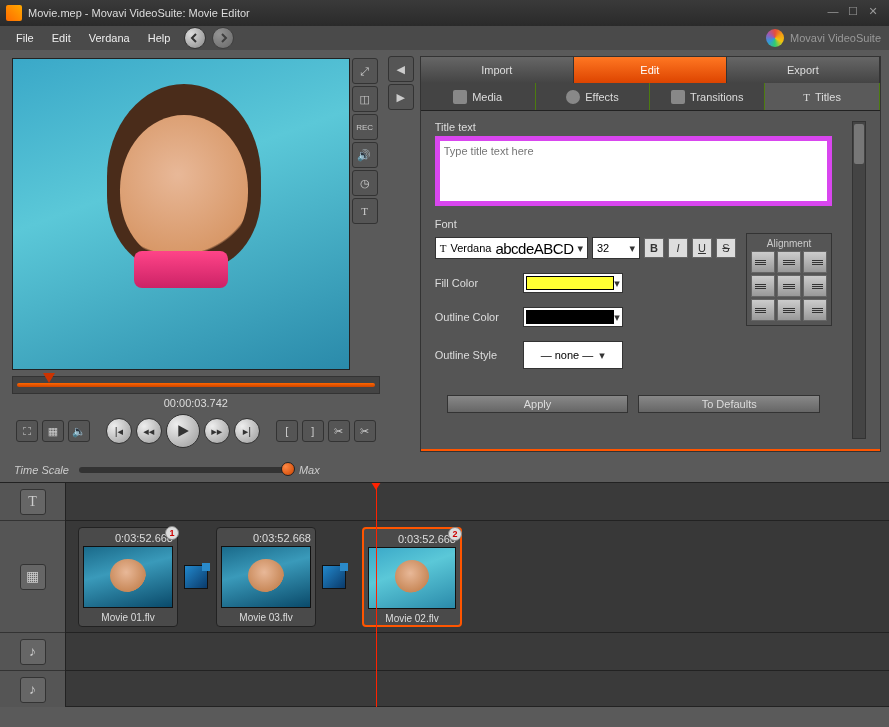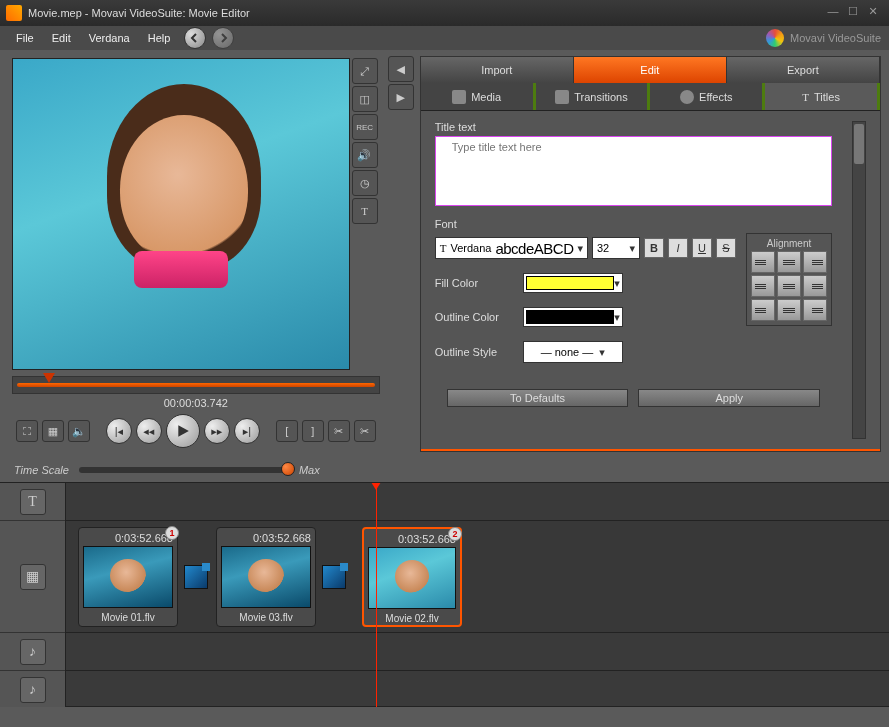--- a/index.html
+++ b/index.html
@@ -44,45 +44,45 @@
 
 .right-col { flex: 1; padding: 6px 8px 6px 4px; display: flex; }
 .right-tool-col { width: 28px; display: flex; flex-direction: column; gap: 2px; margin-right: 4px; }
 .panel { flex: 1; background: #555; border: 1px solid #333; display: flex; flex-direction: column; justify-content: flex-end; }
 
 .mode-tabs { display: flex; height: 26px; }
 .mode-tab { flex: 1; background: linear-gradient(#666,#444); border-right: 1px solid #333; display: flex; align-items: center; justify-content: center; color: #ddd; cursor: pointer; }
 .mode-tab.active { background: linear-gradient(#ff7722,#dd4400); color: #fff; }
 
 .sub-tabs { display: flex; height: 28px; background: #444; border-bottom: 1px solid #222; }
-.sub-tab { flex: 1; display: flex; align-items: center; justify-content: center; gap: 5px; color: #ddd; cursor: pointer; border-right: 3px solid #4d7c0f; }
+.sub-tab { flex: 1; display: flex; align-items: center; justify-content: center; gap: 5px; color: #ddd; cursor: pointer; border-right: 1px solid #4d7c0f; }
 .sub-tab.active { background: #5a5a5a; }
 .sub-ico { width: 14px; height: 14px; background: #888; border-radius: 50%; display: inline-block; }
 .sub-ico.sq { border-radius: 2px; }
 
 .panel-body { flex: 1; padding: 10px 14px; display: flex; gap: 20px; border-bottom: 2px solid #ff5500; }
 .panel-form { flex: 1; }
 .panel-scroll { width: 14px; background: #444; position: relative; border: 1px solid #333; }
 .panel-scroll .thumb { position: absolute; left: 1px; right: 1px; top: 2px; height: 40px; background: #777; border-radius: 2px; }
 
 .field-label { color: #ddd; margin-bottom: 3px; }
-.title-input { width: 100%; height: 70px; background: #fff; color: #777; border: 1px solid #d946ef; padding: 4px 16px; resize: none; }
+.title-input { width: 100%; height: 70px; background: #fff; color: #777; border: 5px solid #d946ef; padding: 4px 4px; resize: none; }
 
 .font-row { display: flex; gap: 4px; margin-top: 4px; align-items: center; }
 .font-sel { flex: 1; height: 22px; background: #fff; color: #000; border: 1px solid #333; display: flex; align-items: center; padding: 0 4px; gap: 4px; }
 .font-sel .prev { font-size: 15px; letter-spacing: -0.5px; }
 .size-sel { width: 48px; height: 22px; background: #fff; color: #000; border: 1px solid #333; display: flex; align-items: center; padding: 0 4px; }
 .dd-arrow { margin-left: auto; color: #333; }
 .style-btn { width: 20px; height: 20px; background: #ddd; border: 1px solid #666; display: flex; align-items: center; justify-content: center; color: #333; cursor: pointer; font-family: Georgia, serif; }
 
 .prop-row { display: flex; align-items: center; margin-top: 14px; gap: 8px; }
 .prop-label { width: 80px; color: #ddd; }
 .color-sel { width: 100px; height: 20px; background: #fff; border: 1px solid #333; display: flex; align-items: center; padding: 2px; }
 .swatch { flex: 1; height: 14px; border: 1px solid #000; }
-.outline-sel { width: 100px; height: 22px; background: #fff; color: #000; border: 1px solid #333; display: flex; align-items: center; justify-content: center; }
+.outline-sel { width: 100px; height: 28px; background: #fff; color: #000; border: 1px solid #333; display: flex; align-items: center; justify-content: center; }
 
 .align-box { border: 1px solid #333; padding: 4px; margin-left: 4px; }
 .align-title { text-align: center; color: #ccc; font-size: 10px; margin-bottom: 2px; }
 .align-grid { display: grid; grid-template-columns: repeat(3, 24px); grid-template-rows: repeat(3, 22px); gap: 2px; }
 .align-cell { background: linear-gradient(#ccc,#999); border: 1px solid #666; cursor: pointer; display: flex; flex-direction: column; justify-content: center; padding: 3px; gap: 1px; }
 .align-cell span { height: 1px; background: #333; }
 .al-l span { width: 70%; } .al-c span { width: 70%; margin: 0 auto; } .al-r span { width: 70%; margin-left: auto; }
 
 .panel-actions { display: flex; gap: 10px; padding: 8px 12px; }
 .pbtn { flex: 1; height: 18px; background: linear-gradient(#888,#666); border: 1px solid #333; color: #ddd; text-align: center; line-height: 16px; cursor: pointer; }
@@ -208,26 +208,26 @@
         <div class="mode-tab">Import</div>
         <div class="mode-tab active">Edit</div>
         <div class="mode-tab">Export</div>
       </div>
       <div class="sub-tabs">
         <div class="sub-tab">
             <span class="sub-ico sq"></span>
             <span>Media</span>
           </div>
         <div class="sub-tab">
+            <span class="sub-ico"></span>
+            <span>Effects</span>
+          </div>
+        <div class="sub-tab">
             <span class="sub-ico sq"></span>
             <span>Transitions</span>
-          </div>
-        <div class="sub-tab">
-            <span class="sub-ico"></span>
-            <span>Effects</span>
           </div>
         <div class="sub-tab active">
             <span style="font-family:Georgia;color:#ddd">T</span>
             <span>Titles</span>
           </div>
       </div>
       <div class="panel-body">
         <div class="panel-form">
           <div class="field-label">Title text</div>
           <textarea class="title-input" placeholder="Type title text here" style=""></textarea>
@@ -328,22 +328,22 @@
                 <div class="align-cell al-r">
                     <span></span>
                     <span></span>
                     <span></span>
                   </div>
               </div>
             </div>
           </div>
 
           <div class="panel-actions" style="margin-top:18px">
+            <div class="pbtn">Apply</div>
             <div class="pbtn">To Defaults</div>
-            <div class="pbtn">Apply</div>
           </div>
         </div>
         <div class="panel-scroll">
             <div class="thumb"></div>
           </div>
       </div>
     </div>
   </div>
 </div>
 

